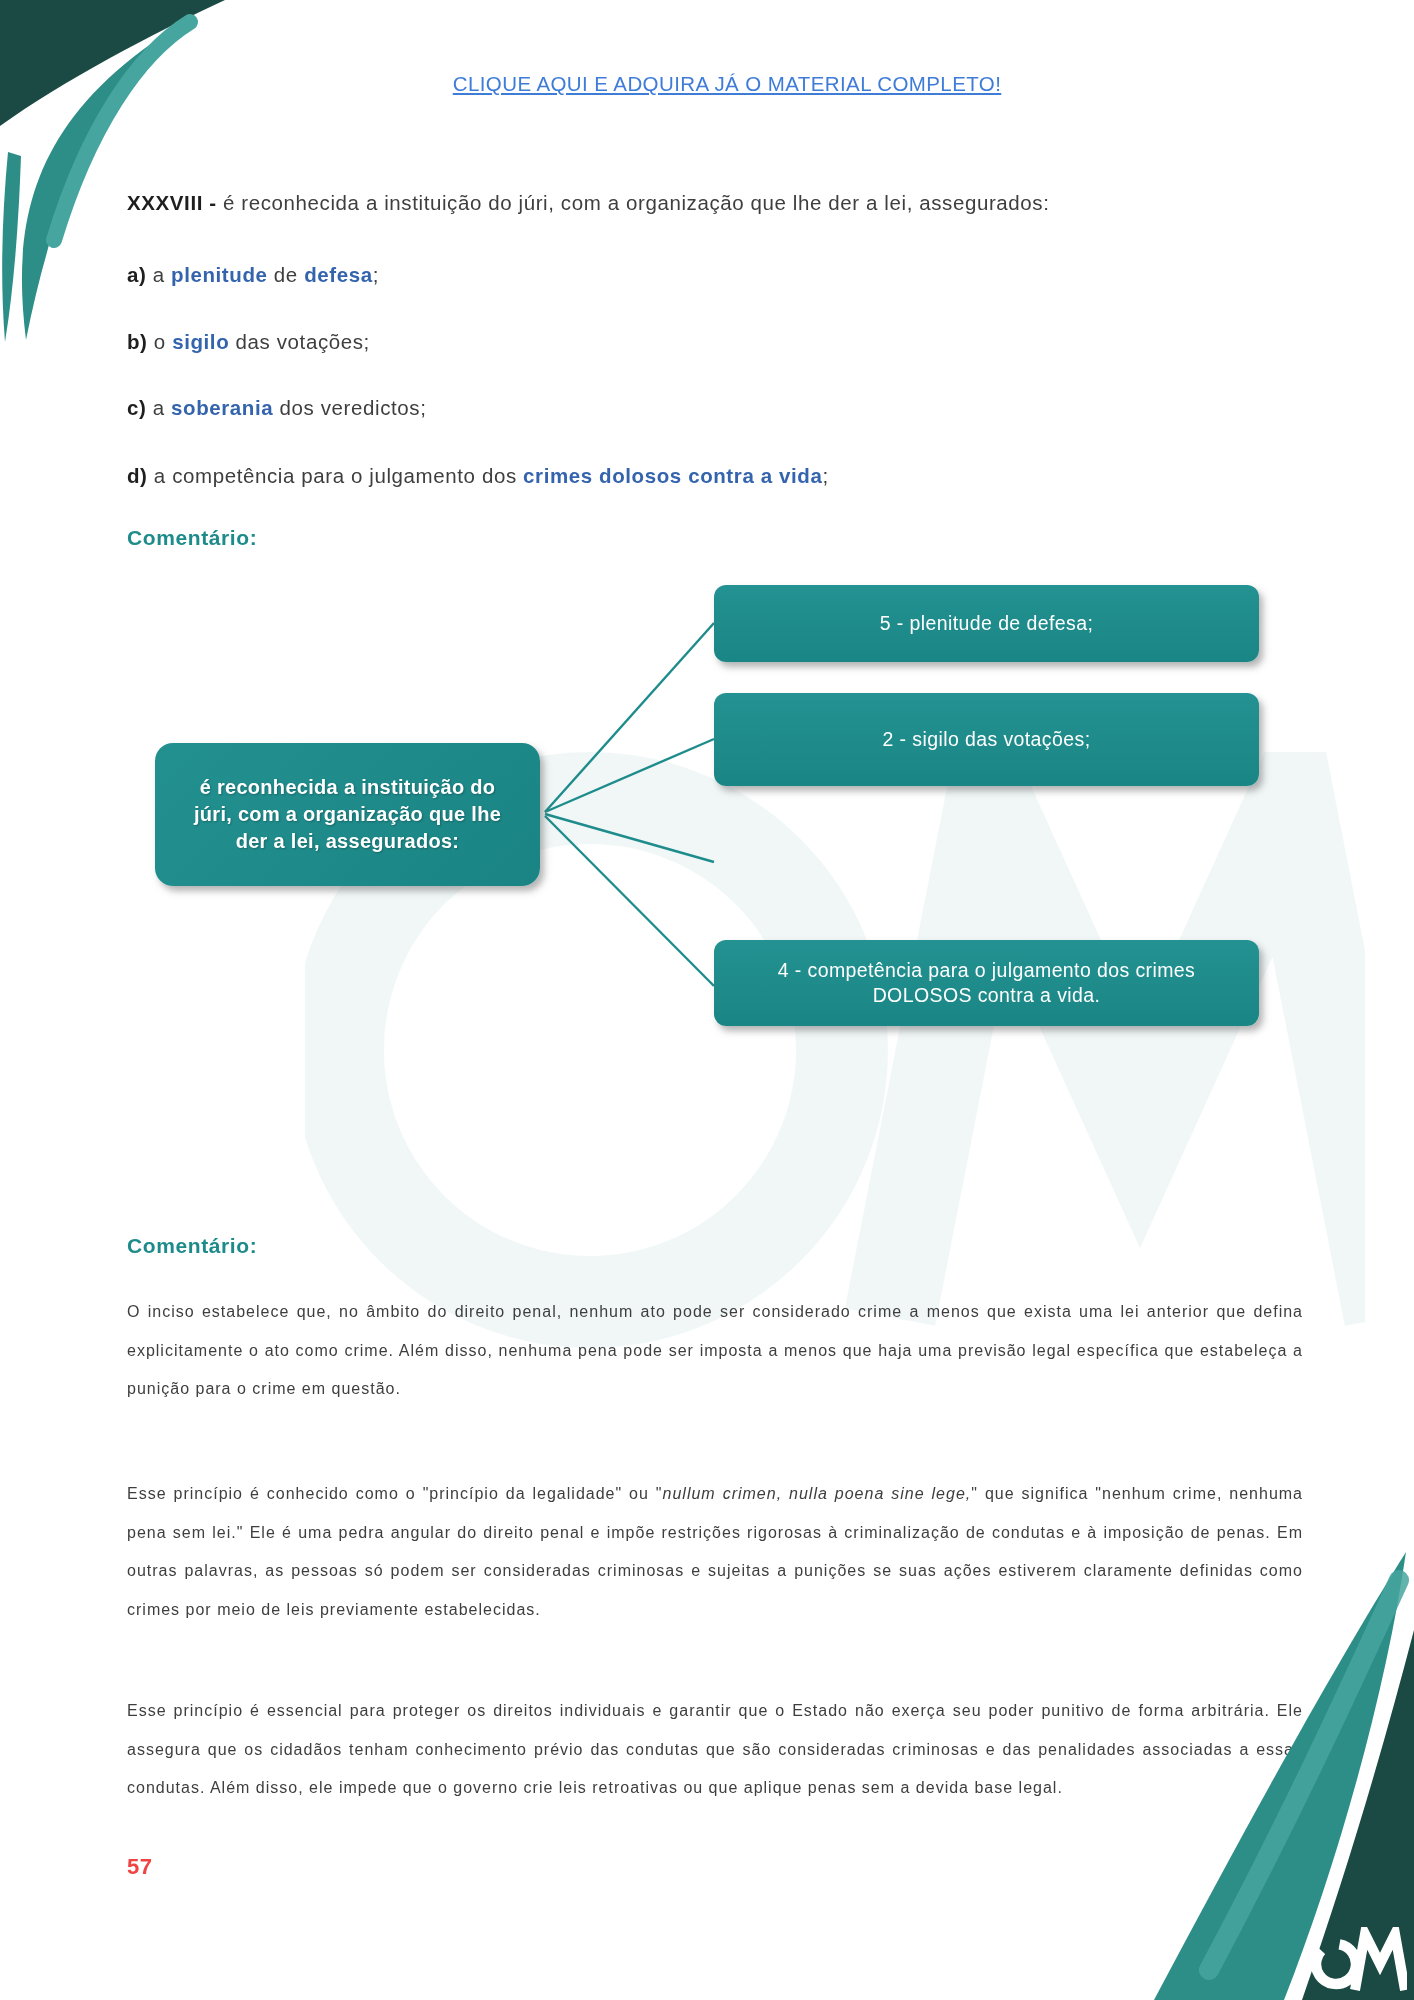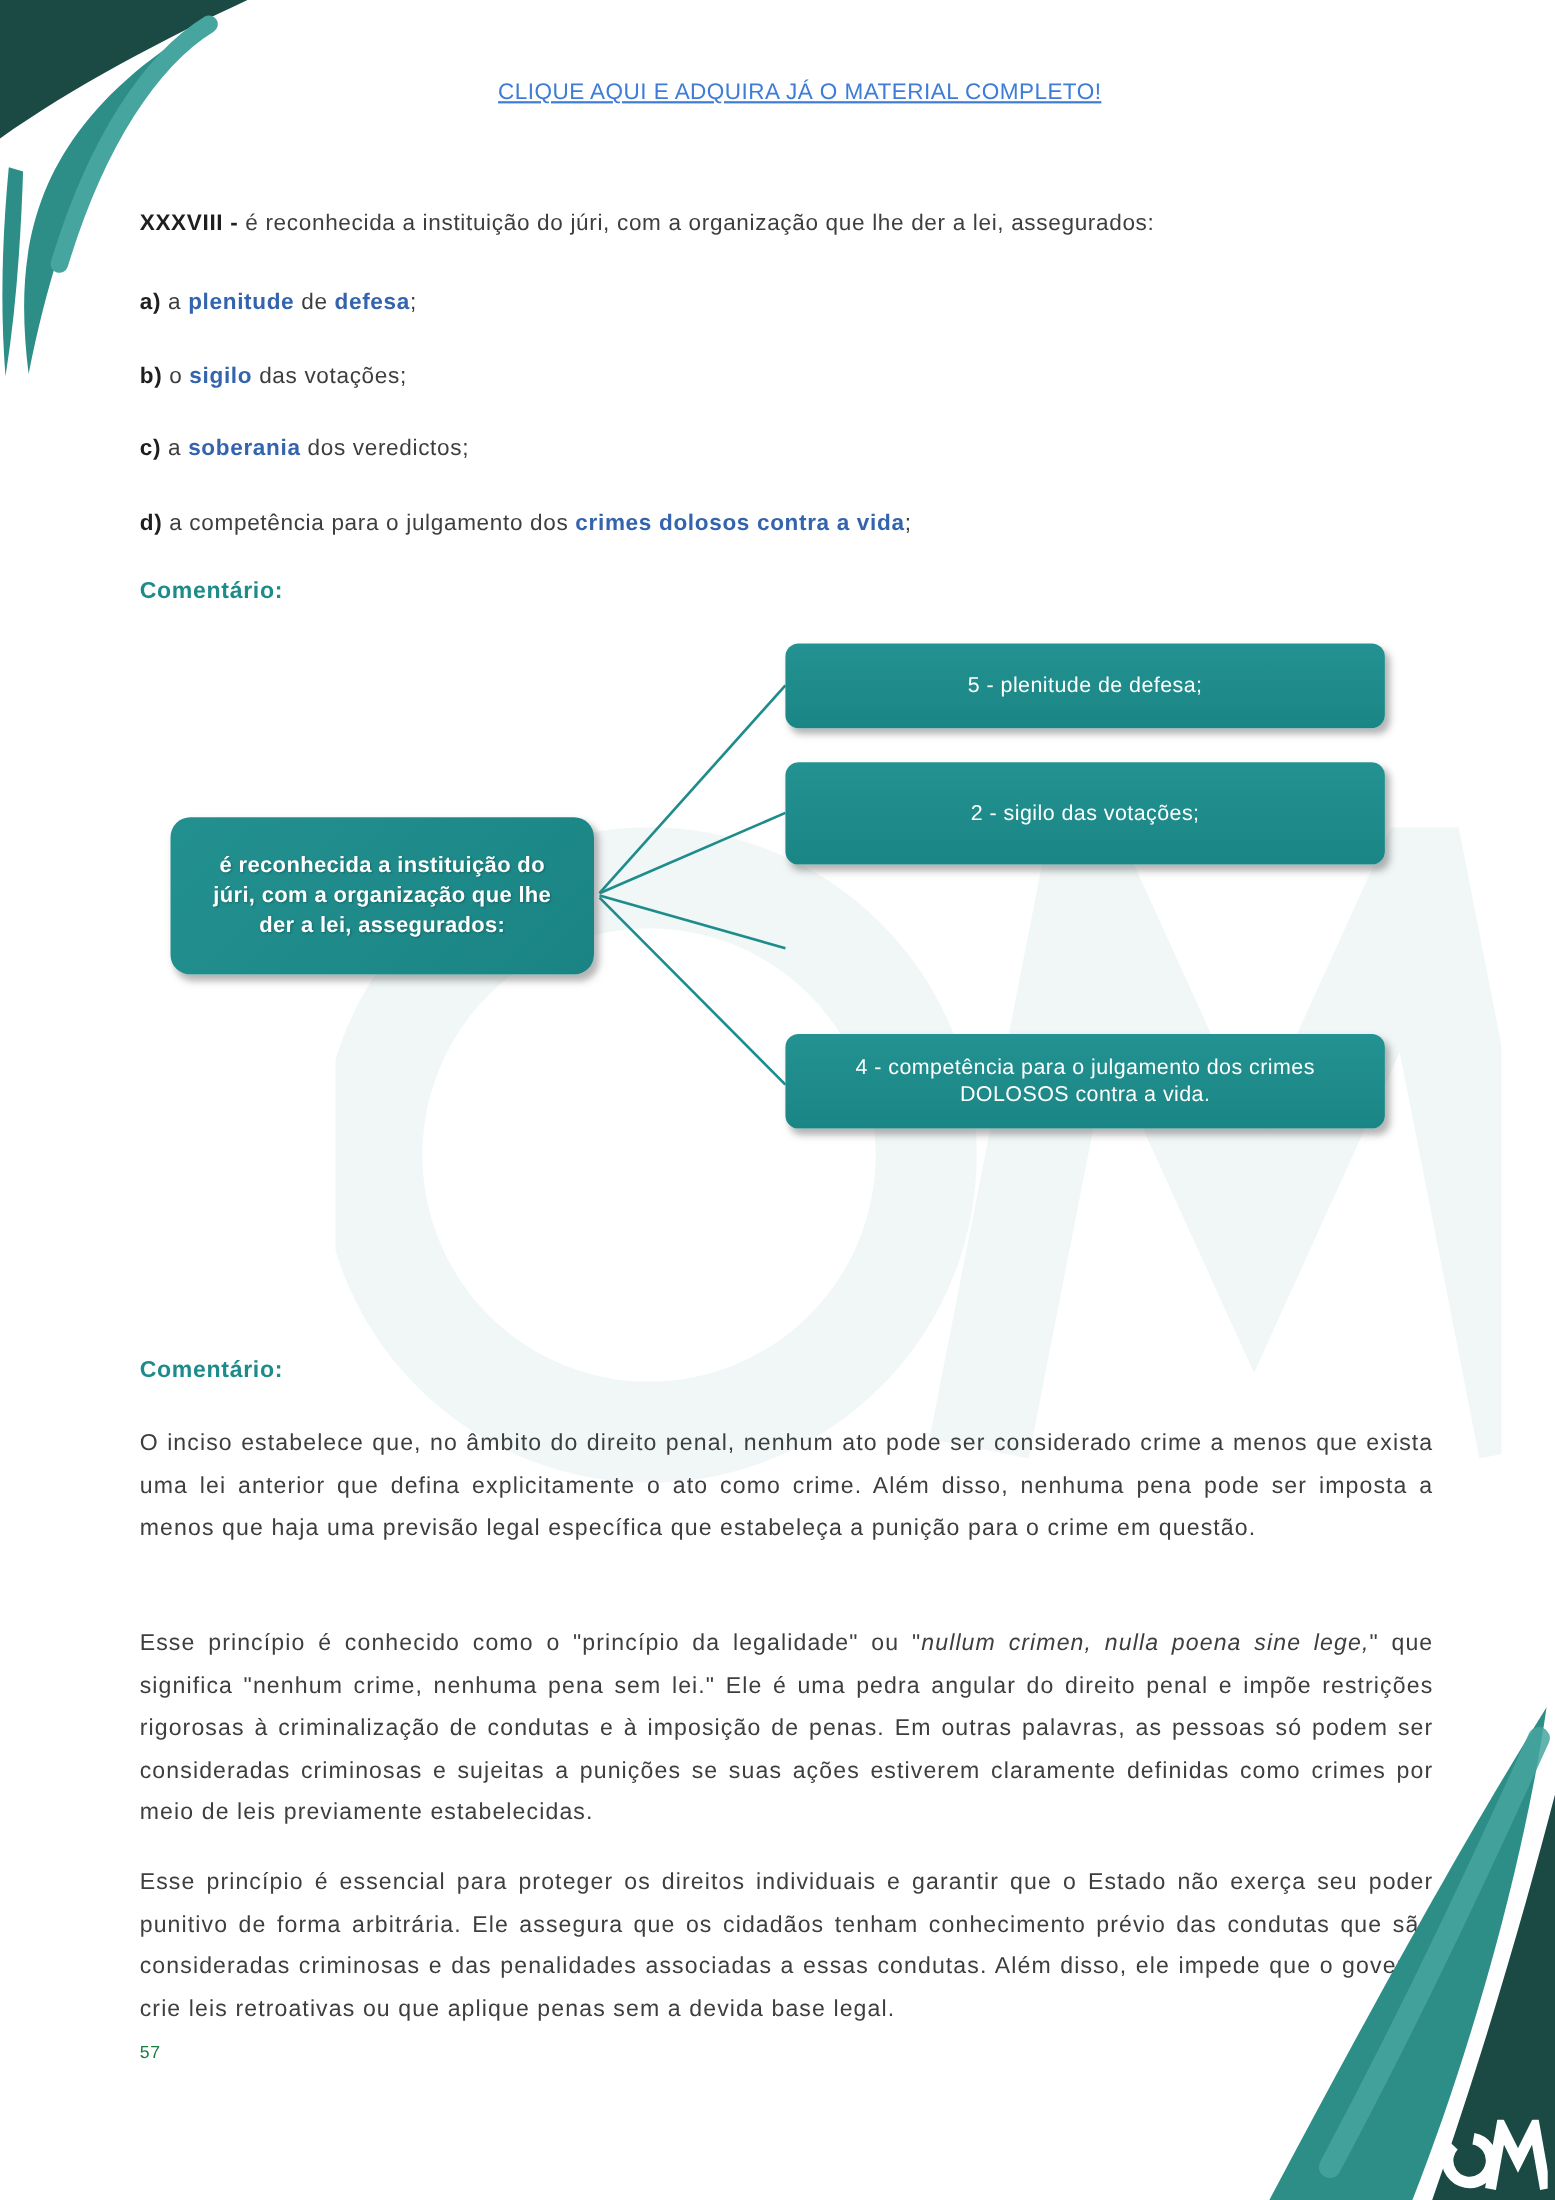--- a/index.html
+++ b/index.html
@@ -28,23 +28,23 @@
   .b-item-c{top:395px}
   .b-item-d{top:463px}
   .b-comment1{top:525px}
   .b-xxxix{top:1166px}
   .b-comment2{top:1233px}
   .b-p1{top:1293px}
   .b-p2{top:1475px}
   .b-p3{top:1692px}
   .b-pageno{top:1854px}
 
-  .para{font-size:21px;letter-spacing:1px;line-height:38.5px;text-align:justify;color:#3e3e3e}
+  .para{font-size:16px;letter-spacing:1px;line-height:38.5px;text-align:justify;color:#3e3e3e}
   .comment{color:#1e8b8b;font-weight:700;font-size:21px}
-  .pageno{color:#15803d;font-weight:400;font-size:16px}
+  .pageno{color:#ef4444;font-weight:700;font-size:22px}
 
   .r-b{font-weight:700;color:#1f1f1f}
   .r-bb{font-weight:700;color:#3464ad}
   .r-i{font-style:italic}
 
   
   .connectors{position:absolute;left:0;top:0;z-index:1}
   .diag-node{
     position:absolute;left:714px;width:545px;z-index:2;box-sizing:border-box;
     background:linear-gradient(180deg,#249292,#1a8585);

